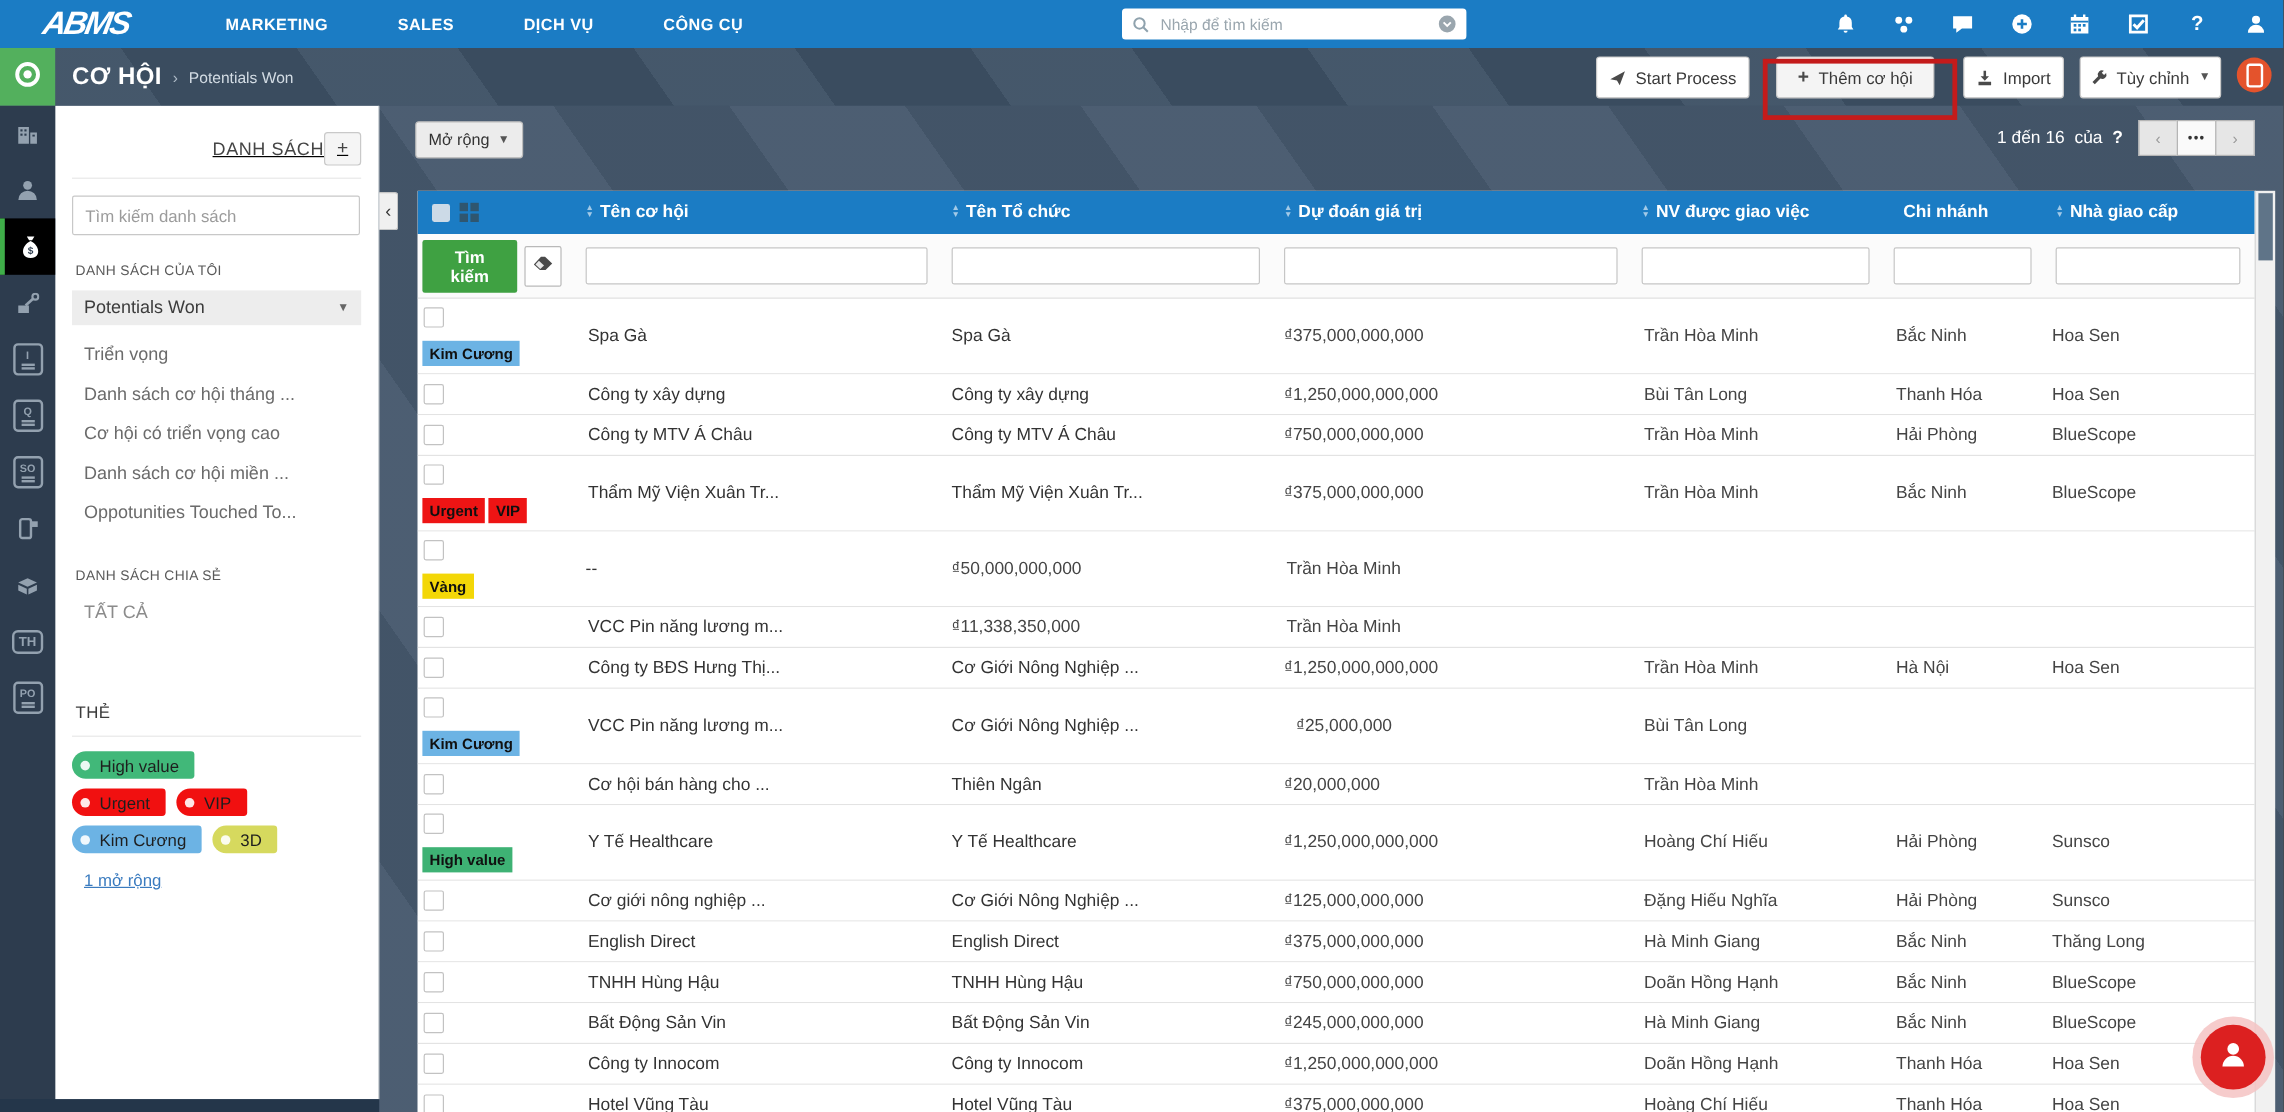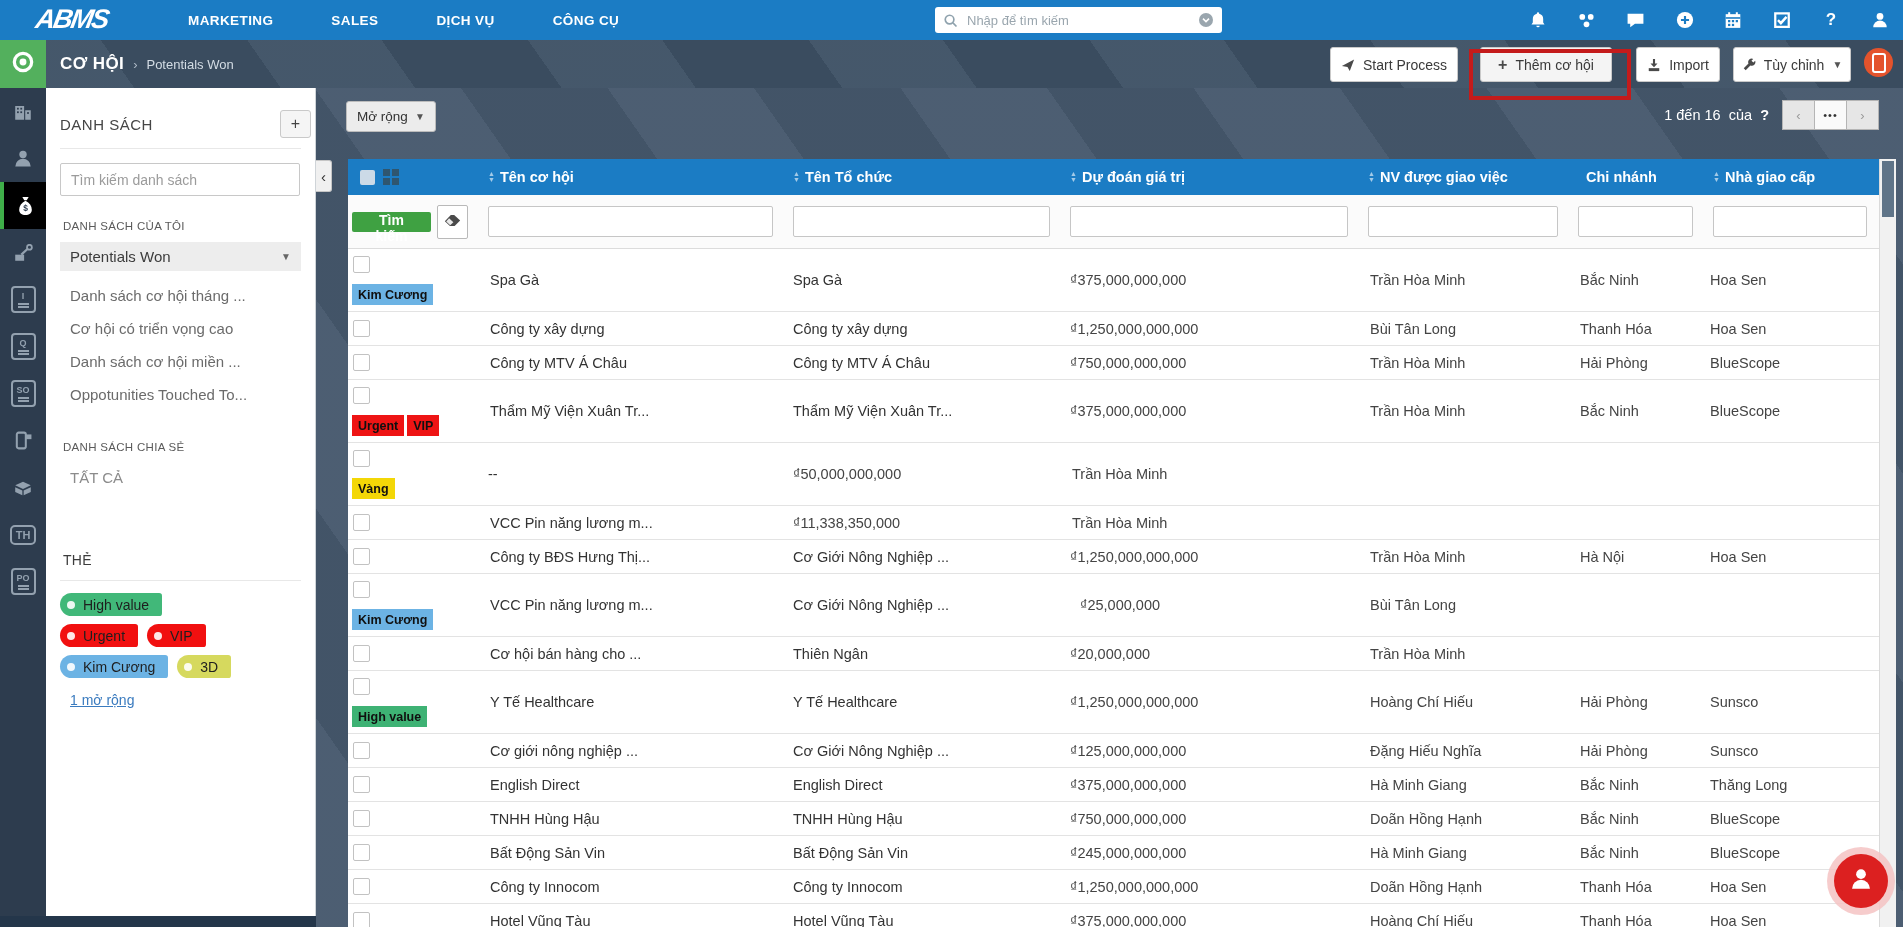--- a/index.html
+++ b/index.html
@@ -22,21 +22,21 @@
              align-items:center;justify-content:space-between;padding:0 4px;box-sizing:border-box;}
   .tbicon{color:#fff;display:flex;align-items:center;justify-content:center;width:24px;height:24px;cursor:pointer;}
   .tbicon.qmark{font-size:17px;font-weight:bold;}
 
   
   .actionbar{position:absolute;left:0;top:40px;width:1903px;height:48px;z-index:20;
      background:repeating-linear-gradient(55deg,rgba(255,255,255,.045) 0 110px,rgba(0,0,0,.05) 110px 230px),#3d5064;}
   .green-tile{position:absolute;left:0;top:0;width:46px;height:48px;background:#53b05d;
      display:flex;align-items:center;justify-content:center;}
   .breadcrumb{position:absolute;left:60px;top:0;height:48px;display:flex;align-items:center;gap:9px;}
-  .bc-module{color:#fff;font-size:17px;font-weight:bold;letter-spacing:.4px;}
+  .bc-module{color:#fff;font-size:20px;font-weight:bold;letter-spacing:.4px;}
   .bc-sep{color:#aebbc7;font-size:13px;}
   .bc-current{color:#d3dce4;font-size:13px;}
   .abtn{position:absolute;top:7px;height:35px;background:#fff;border:1px solid #c9c9c9;border-radius:3px;
         display:flex;align-items:center;justify-content:center;gap:8px;font-size:14px;color:#3a3a3a;
         cursor:pointer;box-sizing:border-box;}
   .abtn .ico{color:#4a4a4a;display:flex;}
   .btn-start{left:1330px;width:128px;}
   .btn-add{left:1480px;width:132px;background:#f4f4f4;}
   .btn-import{left:1636px;width:84px;}
   .btn-custom{left:1733px;width:118px;}
@@ -54,21 +54,21 @@
   .rail-doc{min-width:17px;height:23px;border:2px solid currentColor;border-radius:4px;display:flex;
             flex-direction:column;align-items:center;justify-content:center;font-size:9px;font-weight:bold;
             padding:0 2px;}
   .rail-doc .dl{width:11px;border-top:2px solid currentColor;margin-top:2px;}
   .rail-doc .dl2{width:11px;border-top:2px solid currentColor;margin-top:1px;}
   .rail-boxtext{border:2px solid currentColor;border-radius:5px;font-size:11px;font-weight:bold;padding:2px 4px;}
 
   
   .sidebar{position:absolute;left:46px;top:88px;width:270px;height:828px;background:#fff;
            border-right:1px solid #cfd4d8;box-sizing:border-box;z-index:5;}
-  .sb-title-row{display:flex;align-items:center;justify-content:space-between;margin:22px 4px 0 14px;}
+  .sb-title-row{display:flex;align-items:center;justify-content:flex-end;margin:22px 14px 0 14px;text-decoration:underline;}
   .sb-title{font-size:15px;color:#454545;letter-spacing:.5px;}
   .sb-add{width:29px;height:26px;background:#f5f5f5;border:1px solid #c9c9c9;border-radius:3px;
           font-size:16px;color:#444;display:flex;align-items:center;justify-content:center;cursor:pointer;}
   .sb-div{border-bottom:1px solid #e8e8e8;margin:10px 14px 0 14px;}
   .sb-search{display:block;margin:14px 14px 0 14px;width:240px;height:33px;border:1px solid #c8c8c8;
        border-radius:2px;padding:0 10px;font-size:14px;color:#333;box-sizing:border-box;outline:none;
        font-family:"Liberation Sans",sans-serif;}
   .sb-search::placeholder{color:#9b9b9b;}
   .sb-section{margin:24px 0 0 17px;font-size:11.5px;color:#5a5a5a;letter-spacing:.3px;}
   .sb-selected{margin:10px 14px 0 14px;height:29px;background:#ededed;display:flex;align-items:center;
@@ -110,21 +110,21 @@
   .th.first{gap:8px;padding-left:12px;}
   .hd-check{width:15px;height:15px;background:#ccdae7;border-radius:2px;}
   .hd-grid{display:grid;grid-template-columns:7px 7px;grid-gap:2px;}
   .hd-grid i{width:7px;height:7px;background:#2f566f;}
   .sort{display:inline-flex;flex-direction:column;line-height:6px;font-size:7px;color:rgba(255,255,255,.6);
         margin-right:5px;font-style:normal;}
   .filter-row{height:53px;background:#fbfbfb;border-bottom:1px solid #dcdcdc;align-items:center;}
   .fcell{display:flex;align-items:center;padding:0 12px 0 8px;}
   .fcell input{width:100%;height:31px;border:1px solid #c6c6c6;border-radius:2px;box-sizing:border-box;
         outline:none;padding:0 6px;font-size:13px;font-family:"Liberation Sans",sans-serif;}
-  .btn-timkiem{height:20px;background:#3fa142;color:#fff;font-weight:bold;font-size:14px;border:none;
+  .btn-timkiem{height:44px;background:#3fa142;color:#fff;font-weight:bold;font-size:14px;border:none;
         border-radius:2px;padding:0 11px;margin-left:4px;cursor:pointer;font-family:"Liberation Sans",sans-serif;}
   .btn-eraser{width:31px;height:32px;background:#fff;border:1px solid #b9b9b9;border-radius:2px;margin-left:6px;
         display:flex;align-items:center;justify-content:center;cursor:pointer;}
   .trow{border-bottom:1px solid #e3e3e3;background:#fff;cursor:pointer;}
   .trow.r-plain{height:33px;}
   .trow.r-tag{height:62px;}
   .cell{display:flex;align-items:center;font-size:14.5px;color:#333;white-space:nowrap;overflow:hidden;}
   .cell.c-val,.cell.c-sub{color:#444;}
   .checkcell{position:relative;}
   .cb{width:15px;height:15px;border:1px solid #c2c2c2;border-radius:2px;background:#fff;}
@@ -354,20 +354,21 @@
       <span class="sb-add">+</span>
     </div>
     <div class="sb-div"></div>
     <input class="sb-search" placeholder="Tìm kiếm danh sách" style="">
     <div class="sb-section">DANH SÁCH CỦA TÔI</div>
     <div class="sb-selected">
       <span>Potentials Won</span>
       <span class="caret">▼</span>
     </div>
     <div class="sb-list" id="mylists">
+        <div class="sb-item">Triển vọng</div>
         <div class="sb-item">Danh sách cơ hội tháng ...</div>
         <div class="sb-item">Cơ hội có triển vọng cao</div>
         <div class="sb-item">Danh sách cơ hội miền ...</div>
         <div class="sb-item">Oppotunities Touched To...</div>
       </div>
     <div class="sb-section" style="margin-top:30px;">DANH SÁCH CHIA SẺ</div>
     <div class="sb-list" id="sharedlists">
         <div class="sb-item muted">TẤT CẢ</div>
       </div>
     <div class="sb-section" style="margin-top:58px;font-size:14px;color:#3c3c3c;">THẺ</div>

